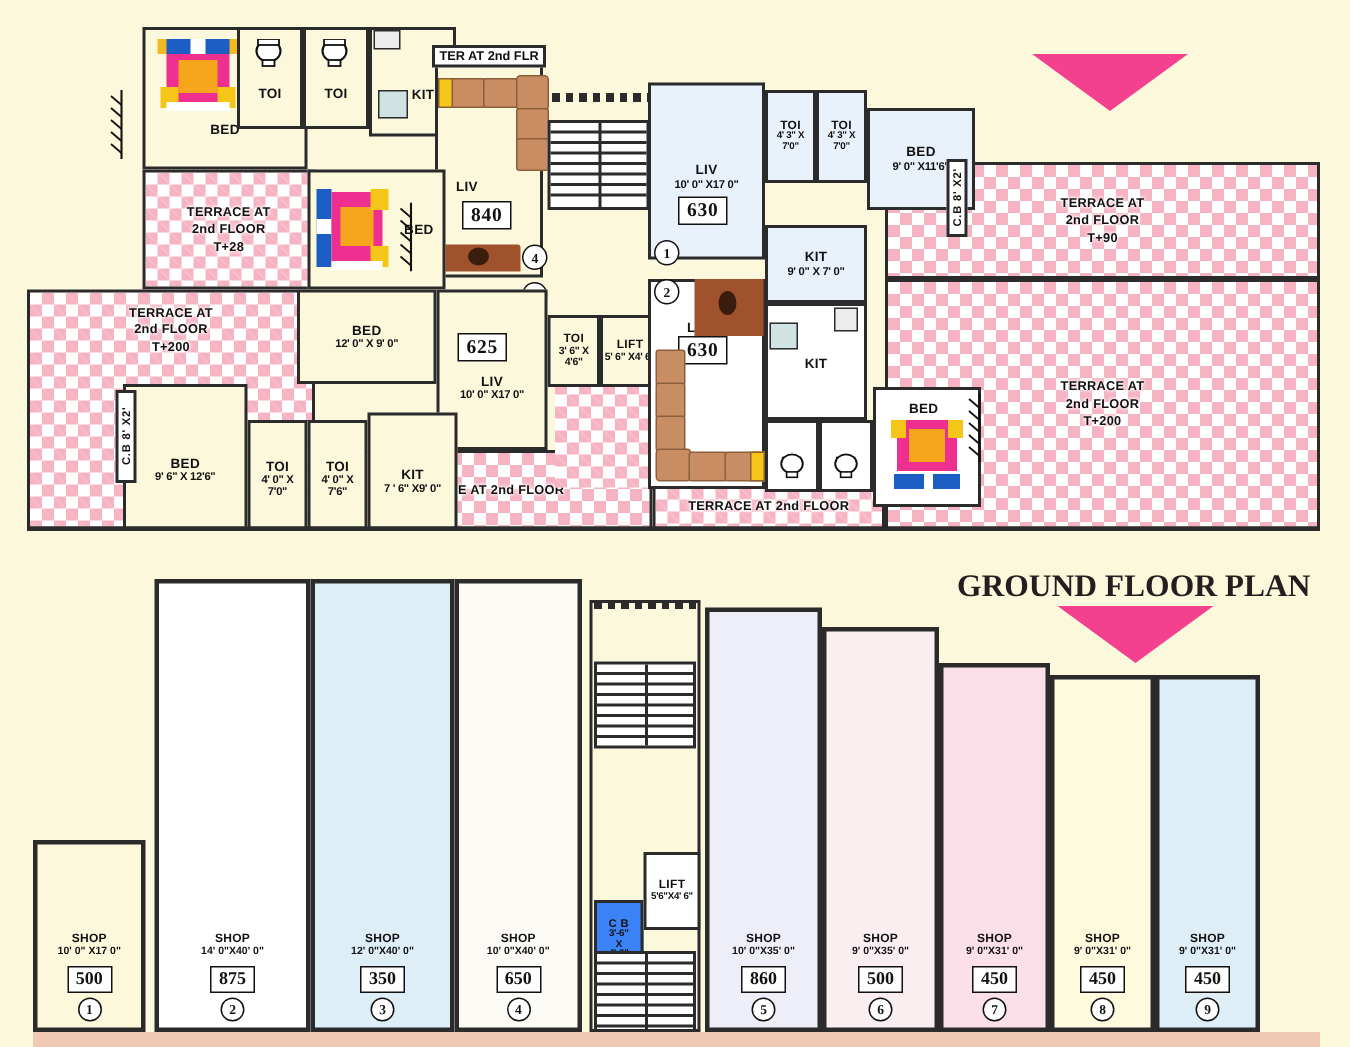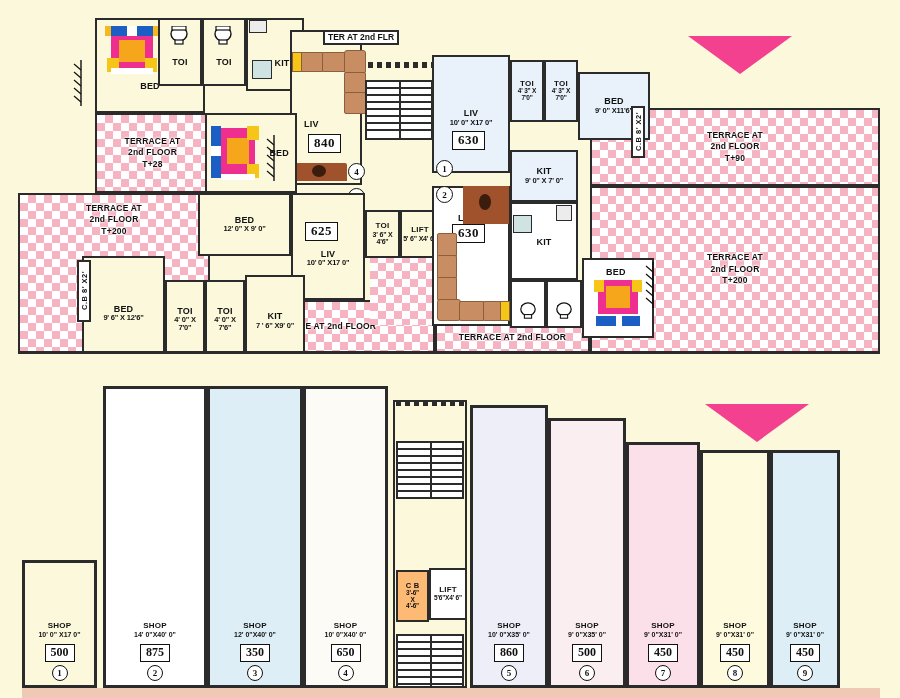--- a/index.html
+++ b/index.html
@@ -152,20 +152,21 @@
   }
   .basestrip{position:absolute;background:#f0c9b4;}
 </style>
 </head>
 <body>
 
 <div id="page">
 
   <div class="tri" style="left:688px;top:36px;"></div>
 
+  <div class="title" style="left:638px;top:378px;font-size:21px;">GROUND  FLOOR PLAN</div>
   <div class="tri" style="left:705px;top:404px;"></div>
 
   <div class="terrace" style="left:95px;top:113px;width:115px;height:80px;">
     <span>TERRACE AT</span>
     <span>2nd FLOOR</span>
     <span>T+28</span>
   </div>
 
   <div class="terrace" style="left:18px;top:193px;width:192px;height:160px;justify-content:flex-start;padding-top:8px;">
     <span>TERRACE AT</span>
@@ -232,21 +233,21 @@
   <div class="room" style="left:246px;top:18px;width:58px;height:73px;">
     <span class="nm" style="margin-top:18px;margin-left:14px;">KIT</span>
   </div>
   <div class="sink" style="left:249px;top:20px;width:16px;height:11px;"></div>
   <div class="kitslab" style="left:252px;top:60px;width:18px;height:17px;"></div>
 
   <div class="room" style="left:290px;top:30px;width:72px;height:155px;">
     <span class="nm" style="position:absolute;top:88px;left:12px;">LIV</span>
   </div>
 
-  <div class="lab boxed" style="left:288px;top:30px;font-size:8.5px;margin-left:35px;">TER AT 2nd FLR</div>
+  <div class="lab boxed" style="left:288px;top:30px;font-size:8.5px;">TER AT 2nd FLR</div>
 
   <div class="sofa" style="left:300px;top:52px;width:22px;height:18px;"></div>
   <div class="sofa" style="left:322px;top:52px;width:22px;height:18px;"></div>
   <div class="sofa2" style="left:344px;top:50px;width:20px;height:22px;"></div>
   <div class="sofa" style="left:344px;top:72px;width:20px;height:20px;"></div>
   <div class="sofa" style="left:344px;top:92px;width:20px;height:20px;"></div>
   <div class="brown" style="left:292px;top:52px;width:8px;height:18px;background:#f5c518;border:1px solid #8b5e3c;"></div>
 
   <div class="code" style="left:308px;top:134px;">840</div>
   <div class="circ" style="left:348px;top:163px;">4</div>
@@ -449,21 +450,21 @@
   <div class="stair" style="left:396px;top:441px;width:68px;height:58px;background:#fff;">
     <div class="mid" style="left:32px;"></div>
     <div class="tread" style="top:5px;"></div>
     <div class="tread" style="top:12px;"></div>
     <div class="tread" style="top:19px;"></div>
     <div class="tread" style="top:26px;"></div>
     <div class="tread" style="top:33px;"></div>
     <div class="tread" style="top:40px;"></div>
     <div class="tread" style="top:47px;"></div>
   </div>
-  <div class="room" style="left:396px;top:570px;width:33px;height:52px;background:#fdba74;">
+  <div class="room" style="left:396px;top:600px;width:33px;height:52px;background:#3b82f6;">
     <span class="nm" style="font-size:7.5px;">C B</span>
     <span class="dim" style="font-size:6.5px;white-space:pre-line;">3'-6"
 X
 4'-6"</span>
   </div>
   <div class="room" style="left:429px;top:568px;width:38px;height:52px;background:#fff;">
     <span class="nm" style="font-size:8px;">LIFT</span>
     <span class="dim" style="font-size:6.5px;">5'6"X4' 6"</span>
   </div>
   <div class="stair" style="left:396px;top:634px;width:68px;height:54px;background:#fff;">

